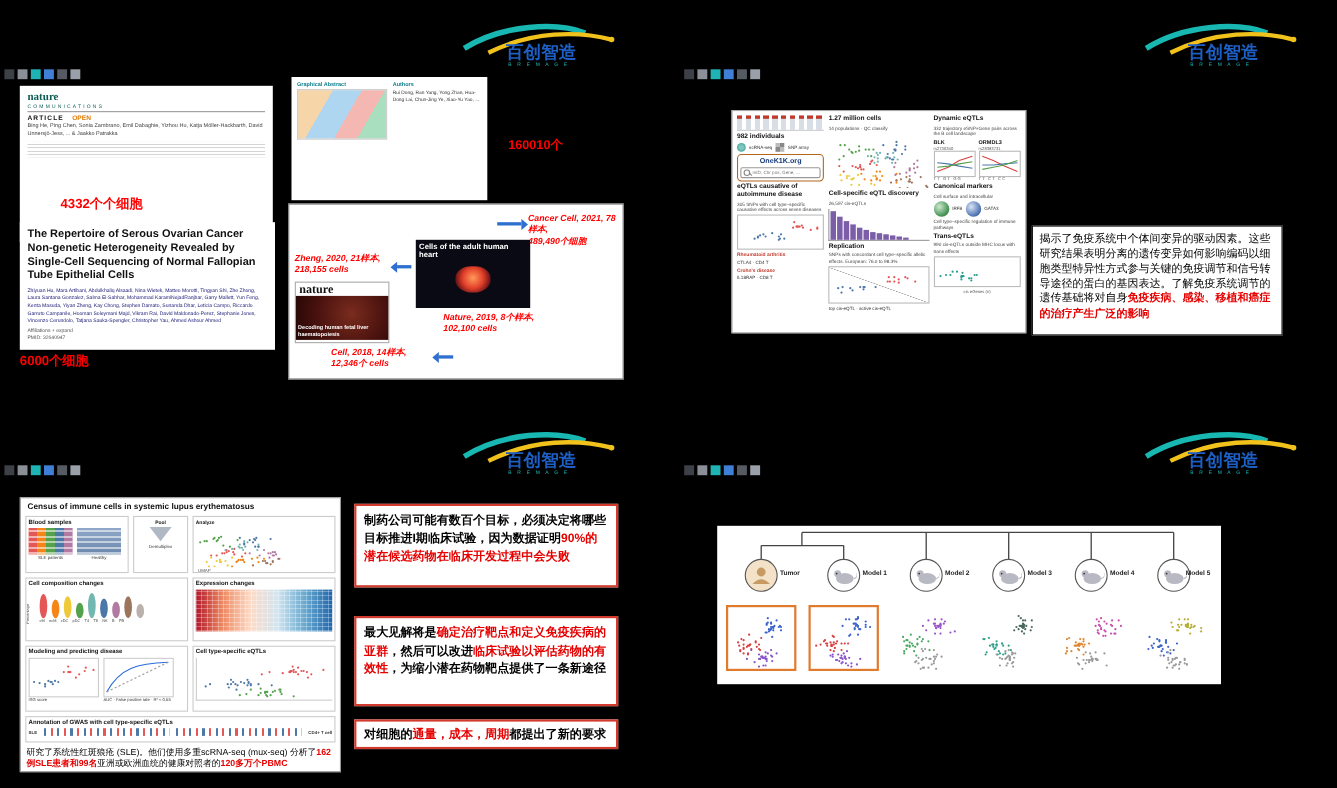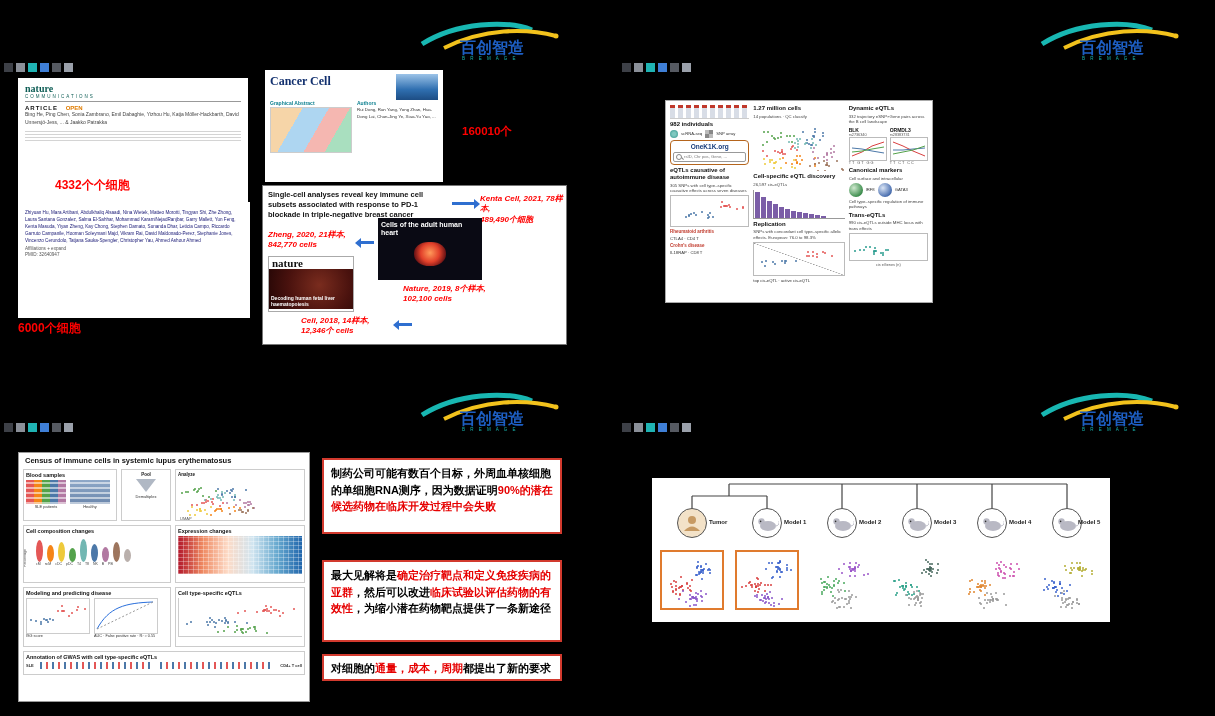--- a/index.html
+++ b/index.html
@@ -247,54 +247,50 @@
       <div class="nc-meta">
         <span class="nc-article">ARTICLE</span>
         <span class="nc-open">OPEN</span>
       </div>
       <p class="nc-authors">Bing He, Ping Chen, Sonia Zambrano, Emil Dabaghie, Yizhou Hu, Katja Möller-Hackbarth, David Unnersjö-Jess, ... &amp; Jaakko Patrakka</p>
       <div class="textlines"></div>
     </article>
     <div class="count nc-count">4332个个细胞</div>
 
     <article class="panel ov-panel">
+      <h3 class="ov-title">The Repertoire of Serous Ovarian Cancer Non-genetic Heterogeneity Revealed by Single-Cell Sequencing of Normal Fallopian Tube Epithelial Cells</h3>
       <p class="ov-authors">Zhiyuan Hu, Mara Artibani, Abdulkhaliq Alsaadi, Nina Wietek, Matteo Morotti, Tingyan Shi, Zhe Zhong, Laura Santana Gonzalez, Salma El-Sahhar, Mohammad KaramiNejadRanjbar, Garry Mallett, Yun Feng, Kenta Masuda, Yiyan Zheng, Kay Chong, Stephen Damato, Sunanda Dhar, Leticia Campo, Riccardo Garruto Campanile, Hooman Soleymani Majd, Vikram Rai, David Maldonado-Perez, Stephanie Jones, Vincenzo Cerundolo, Tatjana Sauka-Spengler, Christopher Yau, Ahmed Ashour Ahmed</p>
       <p class="ov-affil">Affiliations  + expand</p>
       <p class="ov-meta">PMID: 32640947</p>
     </article>
     <div class="count ov-count">6000个细胞</div>
 
     <article class="panel cc-panel">
-      <div class="cc-head">
-        <span class="cc-journal">Cancer Cell</span>
-        <span class="cc-thumb"></span>
-      </div>
       <div class="cc-cols">
         <div class="cc-col">
           <div class="cc-sec">Graphical Abstract</div>
           <div class="cc-abstract"></div>
         </div>
         <div class="cc-col">
           <div class="cc-sec">Authors</div>
           <p class="cc-authors">Rui Dong, Ran Yang, Yong Zhan, Hua-Dong Lai, Chun-Jing Ye, Xiao-Yu Yao, ...</p>
         </div>
       </div>
     </article>
     <div class="count cc-count">160010个</div>
 
     <div class="panel comp-panel">
-      <p class="pd1-title">Single-cell analyses reveal key immune cell subsets associated with response to PD-1 blockade in triple-negative breast cancer</p>
       <span class="arrow head-r a1"></span>
       <div class="ref pd1-ref">
-        <div>Kenta Cell, 2021, 78样本,</div>
+        <div>Cancer Cell, 2021, 78样本,</div>
         <div>489,490个细胞</div>
       </div>
       <div class="ref heart-ref">
         <div>Zheng, 2020, 21样本,</div>
-        <div>842,770 cells</div>
+        <div>218,155 cells</div>
       </div>
       <span class="arrow head-l a2"></span>
       <div class="heart-cover">
         <div class="heart-title">Cells of the adult human heart</div>
         <div class="heart-img"></div>
       </div>
       <div class="liver-cover">
         <div class="liver-brand">nature</div>
         <div class="liver-img">
           <span class="liver-cap">Decoding human fetal liver haematopoiesis</span>
@@ -599,20 +595,21 @@
             <i style="left: 30.3174%; top: 60.1516%; background: rgb(42, 157, 143);"></i>
             <i style="left: 31.6442%; top: 48.6693%; background: rgb(42, 157, 143);"></i>
             <i style="left: 41.5096%; top: 69.5952%; background: rgb(42, 157, 143);"></i>
             <i style="left: 32.2628%; top: 60.3719%; background: rgb(42, 157, 143);"></i>
             <i style="left: 24.6688%; top: 46.768%; background: rgb(42, 157, 143);"></i>
           </div>
         <div class="axis-label">cis eGenes (n)</div>
       </div>
     </div>
 
+    <div id="s2-text2" class="s2-text"><span>揭示了免疫系统中个体间变异的驱动因素。这些研究结果表明分离的遗传变异如何影响编码以细胞类型特异性方式参与关键的免疫调节和信号转导途径的蛋白的基因表达。了解免疫系统调节的遗传基础将对自身</span><span class="seg-red">免疫疾病、感染、移植和癌症的治疗产生广泛的影响</span></div>
   </section>
 
   <section id="slide3" class="slide">
     <div class="logo">
       <svg viewBox="0 0 150 42" width="150" height="42">
         <path d="M10,24 C45,2 95,0 120,10" stroke="#18b7b2" stroke-width="5" fill="none"></path>
         <path d="M32,28 C72,8 114,8 144,16" stroke="#f2c21c" stroke-width="4" fill="none"></path>
         <circle cx="144" cy="16" r="2.5" fill="#f2c21c"></circle>
         <text x="48" y="33" font-size="16" font-weight="bold" fill="#1d5fc4">百创智造</text>
         <text x="50" y="40" font-size="4.5" fill="#18b7b2" letter-spacing="2">B R E M A G E</text>
@@ -875,23 +872,24 @@
       </div>
       <div class="m gwas-box">
         <div class="mh">Annotation of GWAS with cell type-specific eQTLs</div>
         <div class="tracks">
           <span class="track-label">SLE</span>
           <span class="track"></span>
           <span class="track"></span>
           <span class="track-label">CD4+ T cell</span>
         </div>
       </div>
+      <div class="s3-caption"><span>研究了系统性红斑狼疮 (SLE)。他们使用多重scRNA-seq (mux-seq) 分析了</span><span class="seg-red">162例SLE患者和99名</span><span>亚洲或欧洲血统的健康对照者的</span><span class="seg-red">120多万个PBMC</span></div>
     </div>
 
-    <div id="s3-box1" class="s3-box"><span>制药公司可能有数百个目标，外周血单核细胞的单细胞RNA测序，因为数据证明</span><span class="seg-red">90%的潜在候选药物在临床开发过程中会失败</span></div>
+    <div id="s3-box1" class="s3-box"><span>制药公司可能有数百个目标，必须决定将哪些目标推进I期临床试验，因为数据证明</span><span class="seg-red">90%的潜在候选药物在临床开发过程中会失败</span></div>
     <div id="s3-box3" class="s3-box"><span>对细胞的</span><span class="seg-red">通量，成本，周期</span><span>都提出了新的要求</span></div>
     <div id="s3-box2" class="s3-box"><span>最大见解将是</span><span class="seg-red">确定治疗靶点和定义免疫疾病的亚群</span><span>，然后可以改进</span><span class="seg-red">临床试验以评估药物的有效性</span><span>，为缩小潜在药物靶点提供了一条新途径</span></div>
   </section>
 
   <section id="slide4" class="slide">
     <div class="logo">
       <svg viewBox="0 0 150 42" width="150" height="42">
         <path d="M10,24 C45,2 95,0 120,10" stroke="#18b7b2" stroke-width="5" fill="none"></path>
         <path d="M32,28 C72,8 114,8 144,16" stroke="#f2c21c" stroke-width="4" fill="none"></path>
         <circle cx="144" cy="16" r="2.5" fill="#f2c21c"></circle>

